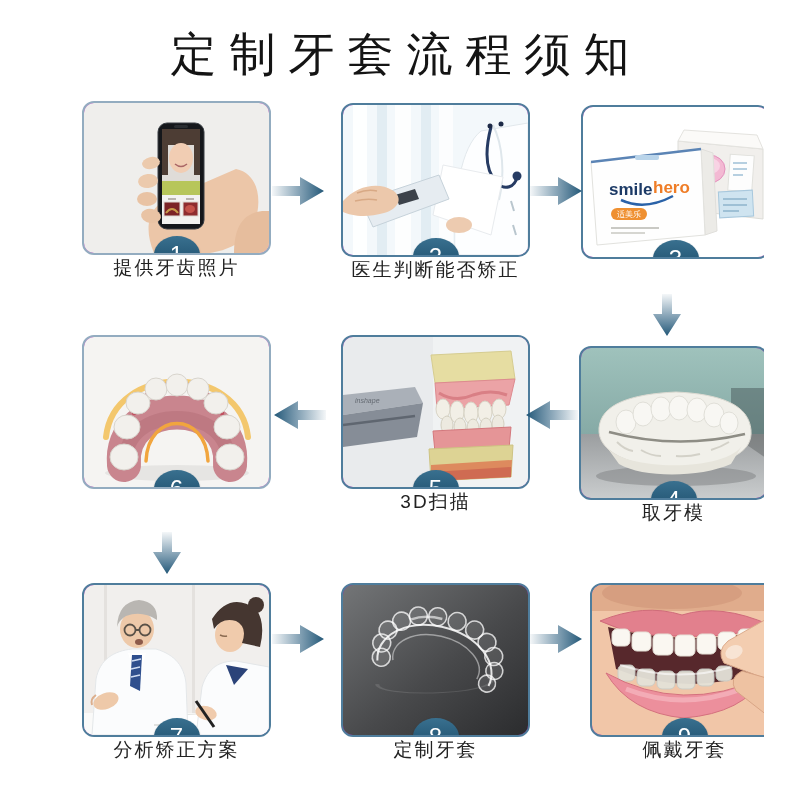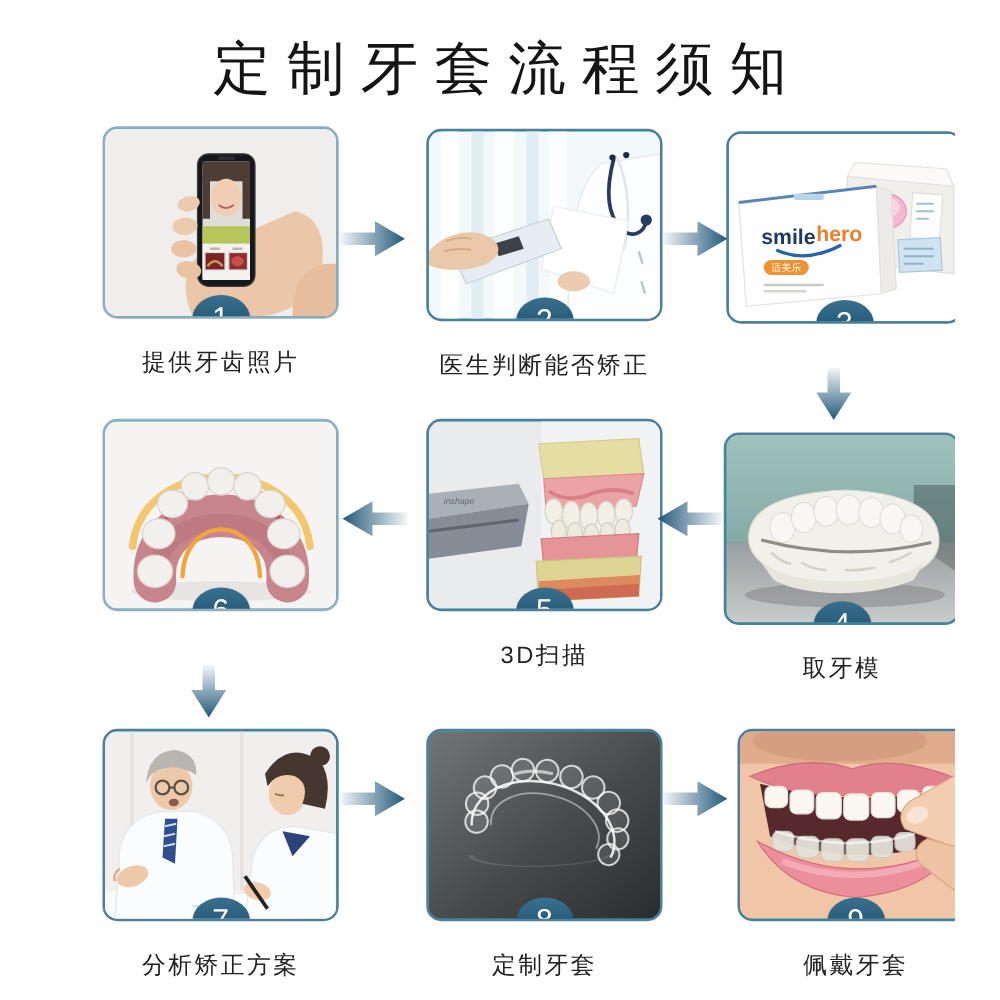--- a/index.html
+++ b/index.html
@@ -2,29 +2,29 @@
 <html><head>
 <meta charset="utf-8">
 <style>
   html,body{margin:0;padding:0;background:#fff;}
   body{font-family:"Liberation Sans","DejaVu Sans",sans-serif;}
   #stage{position:relative;width:728px;height:800px;margin:0 auto;background:#ffffff;overflow:hidden;}
   .page-title{position:absolute;top:24px;left:0;right:0;text-align:center;
     font-size:46px;font-weight:300;color:#141414;letter-spacing:13px;text-indent:13px;white-space:nowrap;}
   .step{position:absolute;width:189px;}
   .card{width:185px;height:150px;border:2px solid #4f7d9c;border-radius:12px;overflow:hidden;
-    position:relative;background:#14b8a6;}
+    position:relative;background:#a21caf;}
   .card.light-border{border-color:#93accO;}
   .card.light-border{border-color:#93acc0;}
   .card svg{display:block;width:100%;height:100%;}
   .badge{position:absolute;top:133px;left:50%;transform:translateX(-50%);width:46px;height:37px;
     border-radius:50%;background:linear-gradient(180deg,#39708f 0%,#275a78 55%,#1d4a66 100%);
     display:flex;align-items:center;justify-content:center;color:#fff;font-size:24px;z-index:3;
     box-shadow:0 1px 2px rgba(0,0,0,.25);}
-  .step-label{margin-top:22px;text-align:center;font-size:19px;letter-spacing:2px;color:#222;
+  .step-label{text-align:center;font-size:19px;letter-spacing:2px;color:#222;
     white-space:nowrap;}
   .arrow{position:absolute;}
 </style>
 </head>
 <body>
 
 <div id="stage">
 
   <div class="page-title">定制牙套流程须知</div>
 

